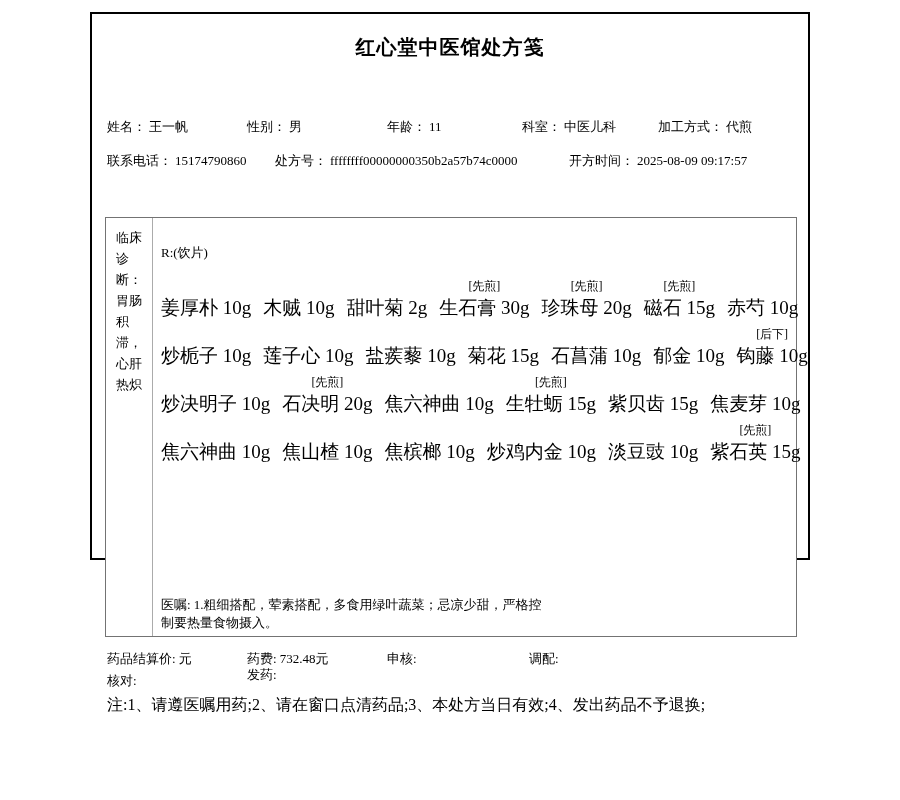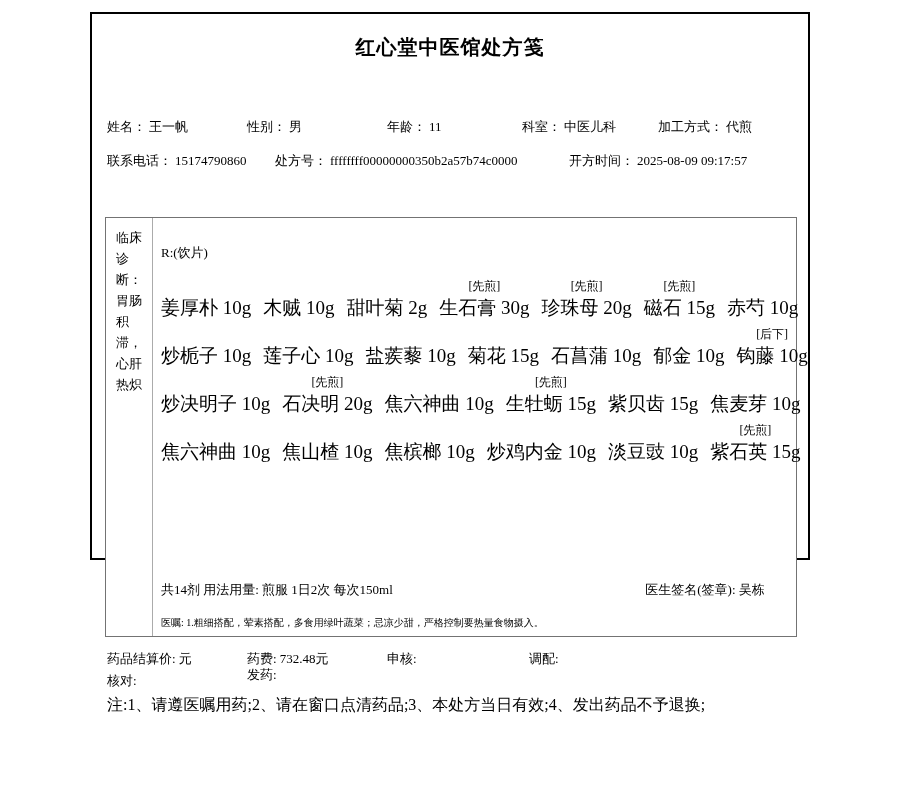--- a/index.html
+++ b/index.html
@@ -44,21 +44,21 @@
   .rxhead { font-size: 13px; height: 20px; margin-top: 18px; }
   #herb-lines { margin-top: 12px; }
   .herb-line { white-space: nowrap; height: 48px; }
   .herb-cell { display: inline-flex; flex-direction: column; margin-right: 12px; vertical-align: top; }
   .cell-ann { display: block; height: 21px; line-height: 20px; font-size: 12px; text-align: center; white-space: nowrap; }
   .cell-herb { display: block; height: 27px; line-height: 21px; font-size: 19px; white-space: nowrap; }
 
   .rxfoot { position: absolute; left: 8px; right: 6px; bottom: 4px; }
   .usage-row { display: flex; font-size: 13px; line-height: 19px; }
   .doctor { margin-left: auto; margin-right: 55px; white-space: nowrap; }
-  .advice { width: 385px; font-size: 10px; line-height: 18px; margin-top: 15px; }
+  .advice { width: 385px; font-size: 13px; line-height: 18px; margin-top: 15px; }
 
   .note { position: absolute; font-size: 16px; white-space: nowrap; }
 </style>
 </head>
 <body>
 
 <div class="doc">
 
   <div class="title">红心堂中医馆处方笺</div>
 
@@ -172,27 +172,20 @@
               <span class="cell-herb">炒鸡内金 10g</span>
             </span><span class="herb-cell">
               <span class="cell-ann"></span>
               <span class="cell-herb">淡豆豉 10g</span>
             </span><span class="herb-cell">
               <span class="cell-ann">[先煎]</span>
               <span class="cell-herb">紫石英 15g</span>
             </span></div>
         </div>
       <div class="rxfoot">
-        <div class="usage-row">
-          <span>共14剂 用法用量: 煎服 1日2次 每次150ml</span>
-          <span class="doctor">
-            <span>医生签名(签章):</span>
-            <span>吴栋</span>
-          </span>
-        </div>
         <div class="advice">医嘱: 1.粗细搭配，荤素搭配，多食用绿叶蔬菜；忌凉少甜，严格控制要热量食物摄入。</div>
       </div>
     </div>
   </div>
 
   <div class="fld" style="top:636px; left:15px">
     <span>药品结算价:</span><span class="val">元</span>
   </div>
   <div class="fld" style="top:636px; left:155px">
     <span>药费:</span><span class="val">732.48元</span>

